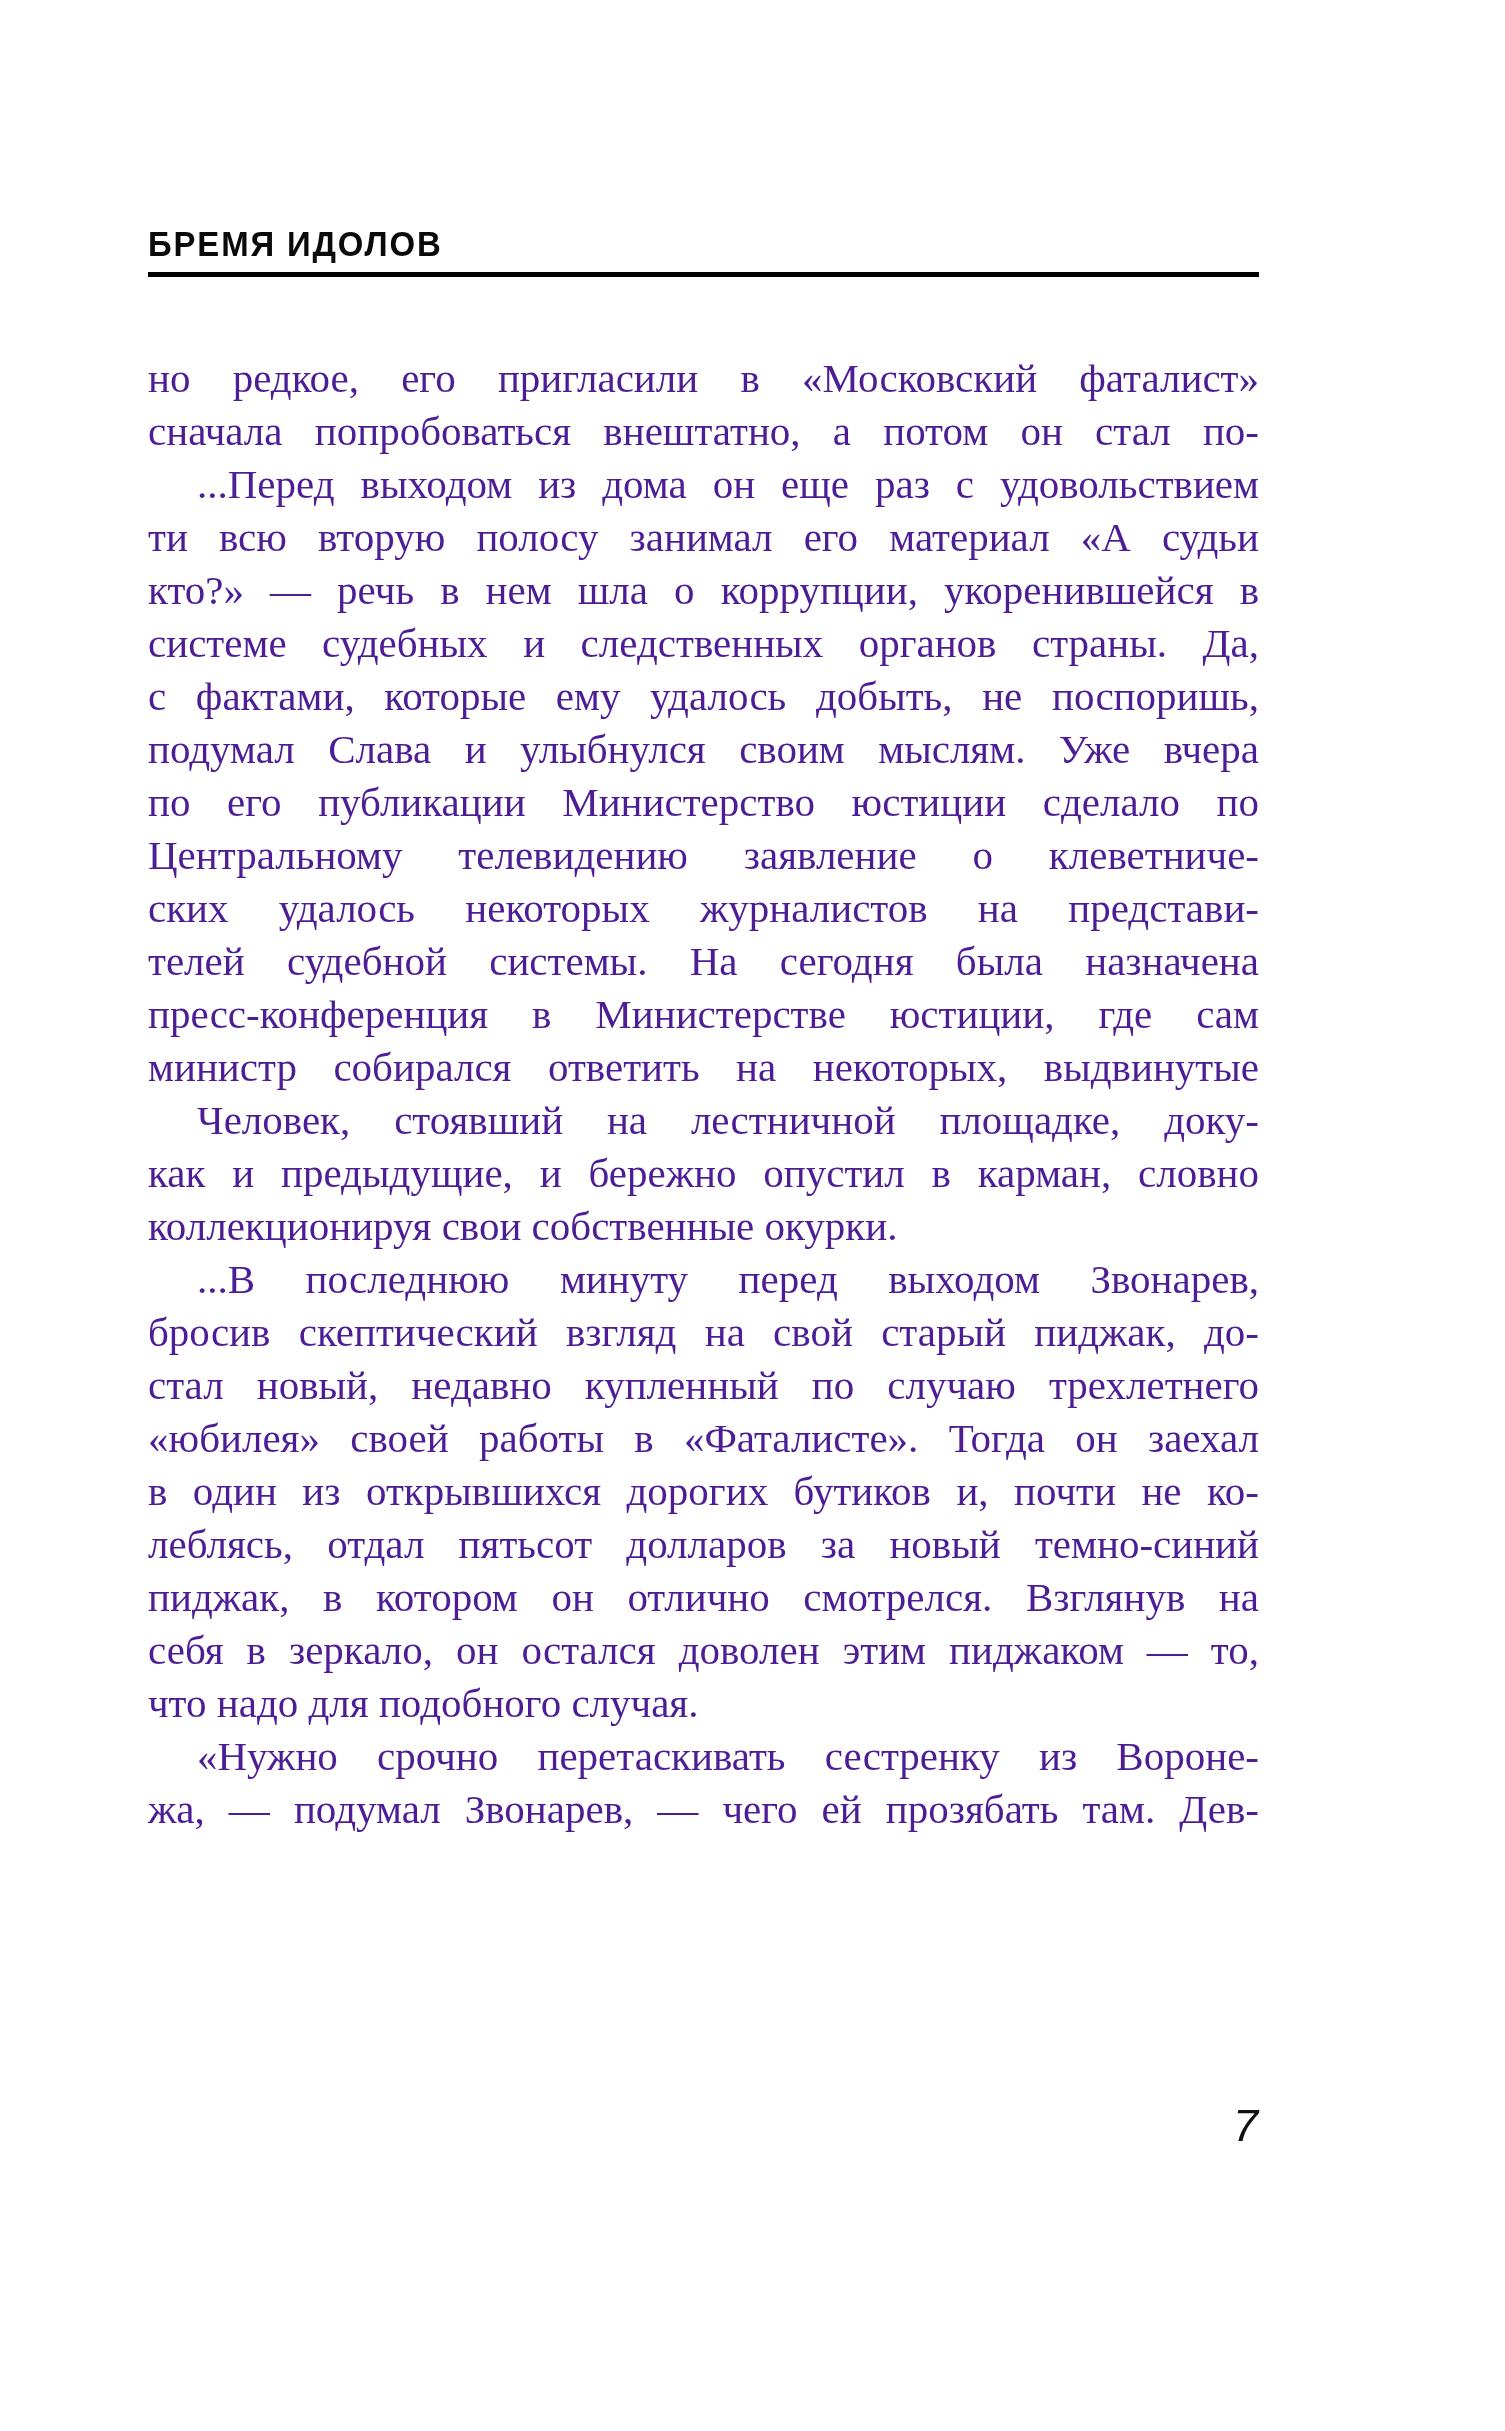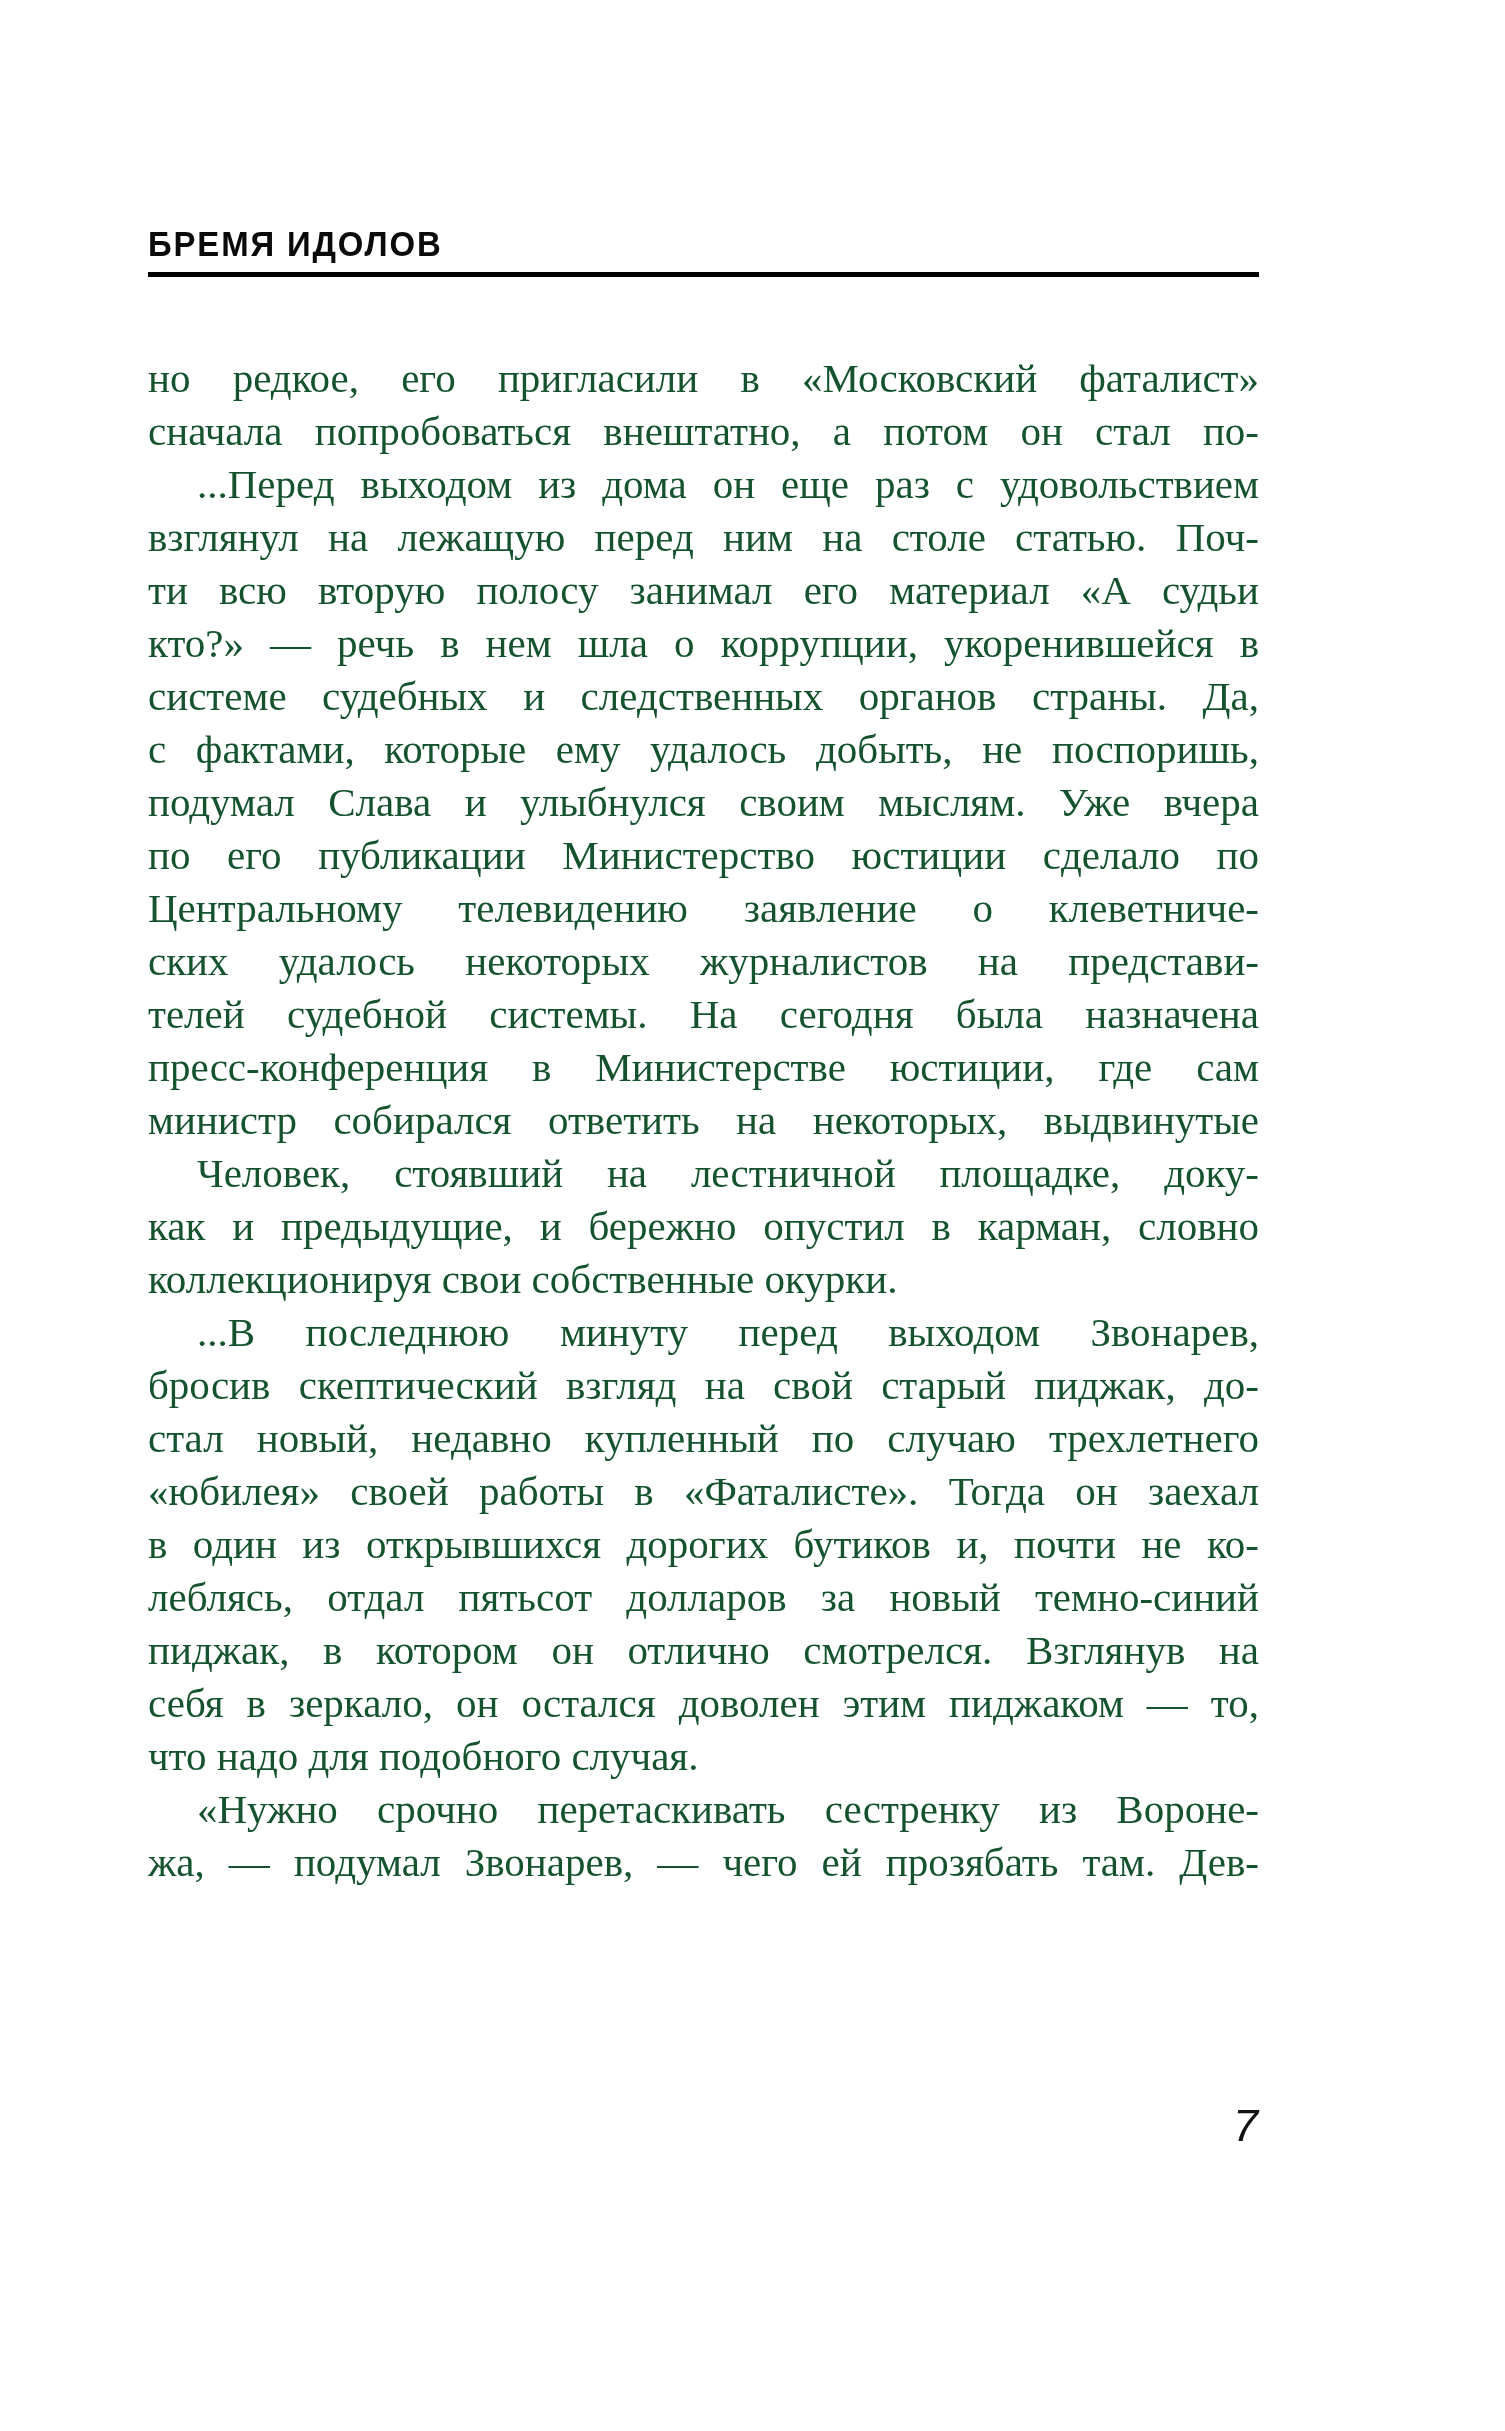--- a/index.html
+++ b/index.html
@@ -38,21 +38,21 @@
     height: 4.9px;
     background: #000000;
   }
   .body-text {
     position: absolute;
     left: 148px;
     top: 352px;
     width: 1111px;
     font-size: 41px;
     line-height: 53px;
-    color: #14532d;
+    color: #4c1d95;
   }
   .line {
     text-align: justify;
     text-align-last: justify;
     -moz-text-align-last: justify;
     white-space: nowrap;
   }
   .line.end {
     text-align-last: left;
     -moz-text-align-last: left;
@@ -79,21 +79,20 @@
 <div class="page">
 
   <div class="running-head">БРЕМЯ ИДОЛОВ</div>
 
   <div class="header-rule"></div>
 
   <div class="body-text">
       <div class="line">но редкое, его пригласили в «Московский фаталист»</div>
       <div class="line">сначала попробоваться внештатно, а потом он стал по-</div>
       <div class="line indent">...Перед выходом из дома он еще раз с удовольствием</div>
-      <div class="line">взглянул на лежащую перед ним на столе статью. Поч-</div>
       <div class="line">ти всю вторую полосу занимал его материал «А судьи</div>
       <div class="line">кто?» — речь в нем шла о коррупции, укоренившейся в</div>
       <div class="line">системе судебных и следственных органов страны. Да,</div>
       <div class="line">с фактами, которые ему удалось добыть, не поспоришь,</div>
       <div class="line">подумал Слава и улыбнулся своим мыслям. Уже вчера</div>
       <div class="line">по его публикации Министерство юстиции сделало по</div>
       <div class="line">Центральному телевидению заявление о клеветниче-</div>
       <div class="line">ских удалось некоторых журналистов на представи-</div>
       <div class="line">телей судебной системы. На сегодня была назначена</div>
       <div class="line">пресс-конференция в Министерстве юстиции, где сам</div>

